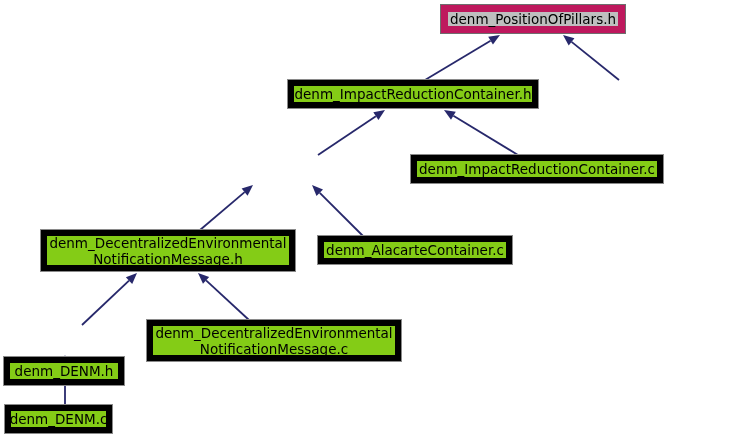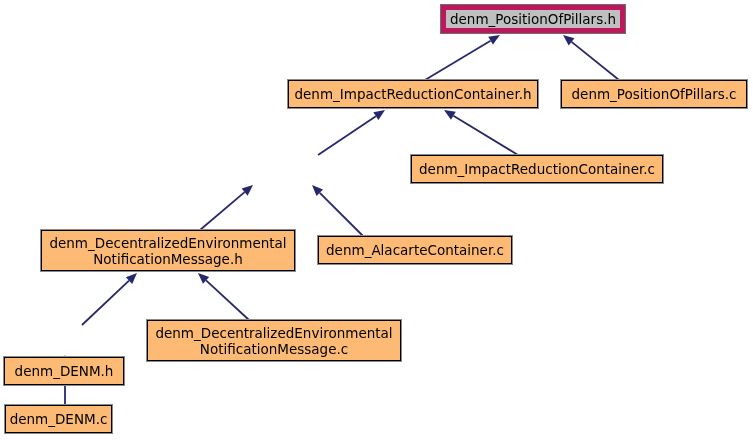--- a/index.html
+++ b/index.html
@@ -25,34 +25,34 @@
     height: 440px;
     pointer-events: none;
   }
   .node {
     position: absolute;
     box-sizing: border-box;
     display: flex;
     align-items: center;
     justify-content: center;
     text-align: center;
-    background: #fdba74;
-    border: 1px solid #000000;
+    background: #84cc16;
+    border: 6px solid #000000;
     outline: 1px solid #8a8a8a;
     outline-offset: 0px;
     color: #000000;
     font-size: 13.5px;
     line-height: 16px;
     letter-spacing: 0px;
     white-space: pre-line;
     z-index: 2;
   }
   .node.highlight {
     background: #bfbfbf;
-    border: 5px solid #be185d;
+    border: 7px solid #be185d;
     outline: 1px solid #6e6e6e;
   }
   .node-label {
     display: block;
     padding: 0 6px;
     white-space: pre-line;
   }
 </style>
 </head>
 <body>
@@ -91,21 +91,20 @@
         <line x1="249" y1="320" x2="206.08891595521683" y2="280.4544911744155" stroke="#27286b" stroke-width="1.8"></line>
         <polygon points="198,273 209.2062486281542,277.07185359314303 202.97158328227945,283.837128755688" fill="#27286b"></polygon>
       </g>
       <g>
         <line x1="65" y1="405" x2="65" y2="366" stroke="#27286b" stroke-width="1.8"></line>
         <polygon points="65,355 69.6,366 60.4,366" fill="#27286b"></polygon>
       </g>
     </svg>
 <div class="node highlight" style="left: 441px; top: 5px; width: 184px; height: 28px;"><span class="node-label">denm_PositionOfPillars.h</span></div>
     <div class="node" style="left: 288px; top: 80px; width: 250px; height: 28px;"><span class="node-label">denm_ImpactReductionContainer.h</span></div>
-    <div class="node" style="left: 561px; top: 80px; width: 186px; height: 28px;"><span class="node-label">denm_PositionOfPillars.c</span></div>
     <div class="node" style="left: 411px; top: 155px; width: 252px; height: 28px;"><span class="node-label">denm_ImpactReductionContainer.c</span></div>
     <div class="node" style="left: 41px; top: 230px; width: 254px; height: 41px;"><span class="node-label">denm_DecentralizedEnvironmental
 NotificationMessage.h</span></div>
     <div class="node" style="left: 318px; top: 236px; width: 194px; height: 28px; justify-content: center;"><span class="node-label">denm_AlacarteContainer.c</span></div>
     <div class="node" style="left: 4px; top: 325px; width: 120px; height: 28px; margin-top: 32px;"><span class="node-label">denm_DENM.h</span></div>
     <div class="node" style="left: 147px; top: 320px; width: 254px; height: 41px;"><span class="node-label">denm_DecentralizedEnvironmental
 NotificationMessage.c</span></div>
     <div class="node" style="left: 5px; top: 405px; width: 107px; height: 28px;"><span class="node-label">denm_DENM.c</span></div>
   </div>
 

